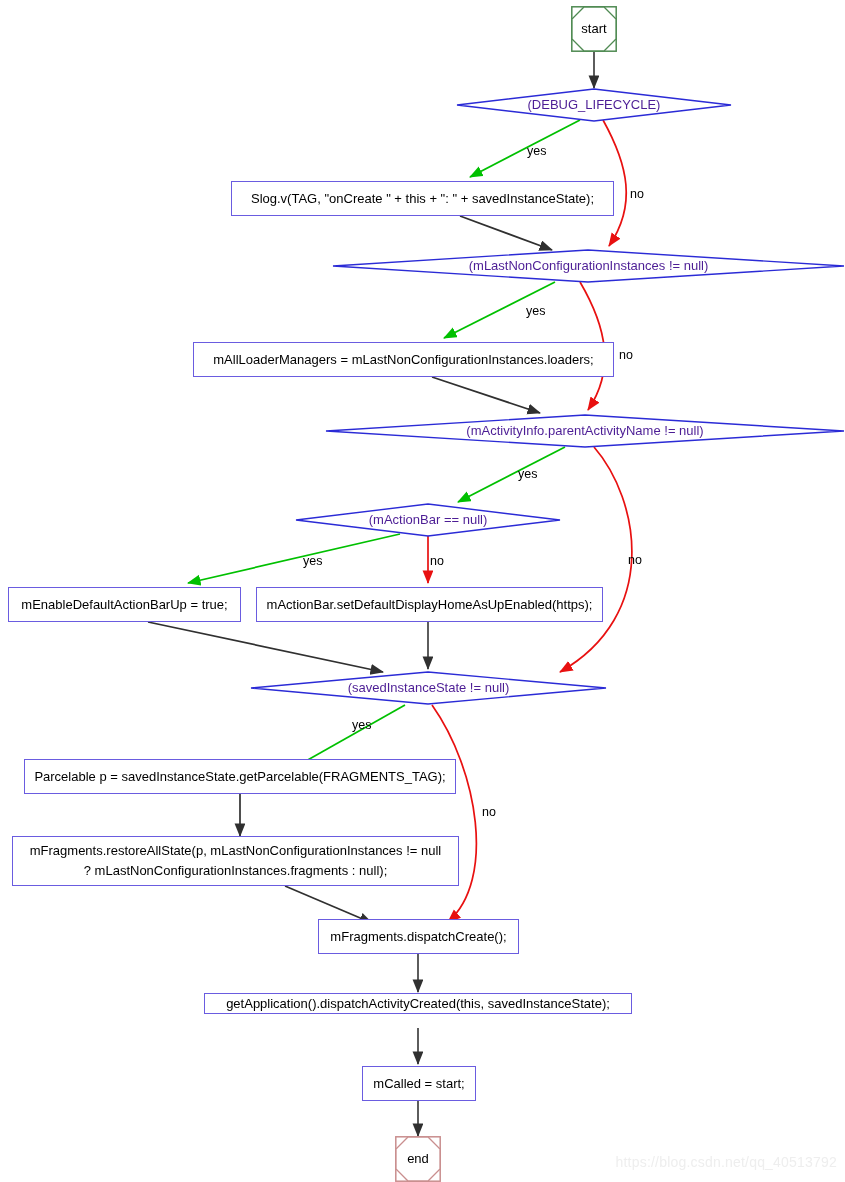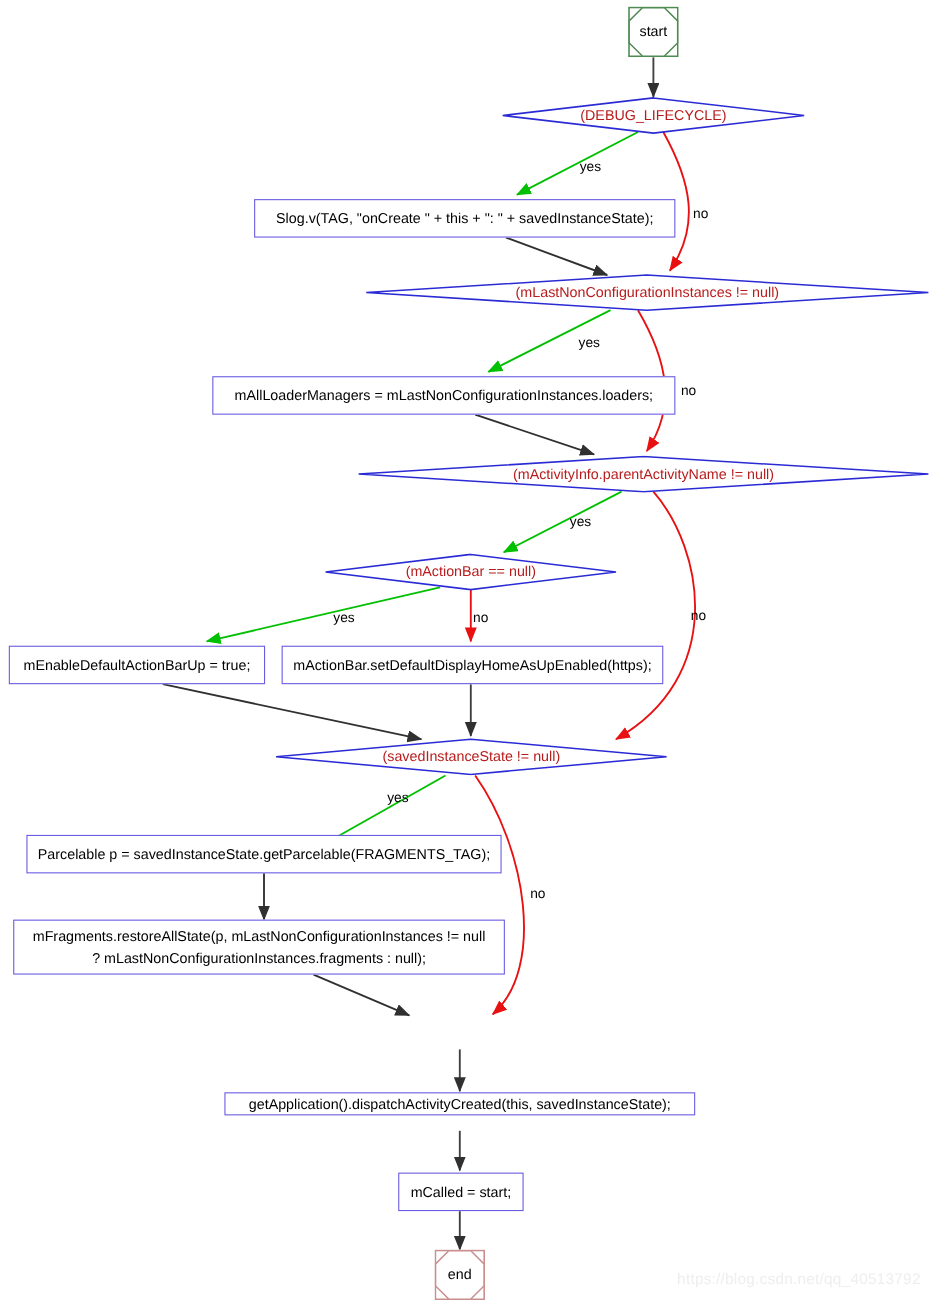--- a/index.html
+++ b/index.html
@@ -58,21 +58,21 @@
   .decision .dia{
     position:absolute;
     left:0; top:0;
     width:100%;
     height:100%;
   }
   .decision .lbl{
     position:relative;
     z-index:2;
     font-size:13px;
-    color:#b91c1c;
+    color:#4c1d95;
   }
   .edge-label{
     position:absolute;
     font-size:12.5px;
     color:#000000;
     background:transparent;
     white-space:nowrap;
   }
   .watermark{
     position:absolute;
@@ -204,20 +204,23 @@
 
   <div class="node process" style="left:24px; top:724px; width:432px; height:35px;margin-top:35px;">
     <span>Parcelable p = savedInstanceState.getParcelable(FRAGMENTS_TAG);</span>
   </div>
 
   <div class="node process" style="left:12px; top:836px; width:447px; height:50px; line-height:20px;">
     <span>mFragments.restoreAllState(p, mLastNonConfigurationInstances != null
 ? mLastNonConfigurationInstances.fragments : null);</span>
   </div>
 
+  <div class="node process" style="left:318px; top:919px; width:201px; height:35px;">
+    <span>mFragments.dispatchCreate();</span>
+  </div>
 
   <div class="node process" style="left:204px; top:993px; width:428px; height:21px;">
     <span>getApplication().dispatchActivityCreated(this, savedInstanceState);</span>
   </div>
 
   <div class="node process" style="left:362px; top:1066px; width:114px; height:35px;">
     <span>mCalled = start;</span>
   </div>
 
   <div class="node terminal" style="left:395px; top:1136px;">

